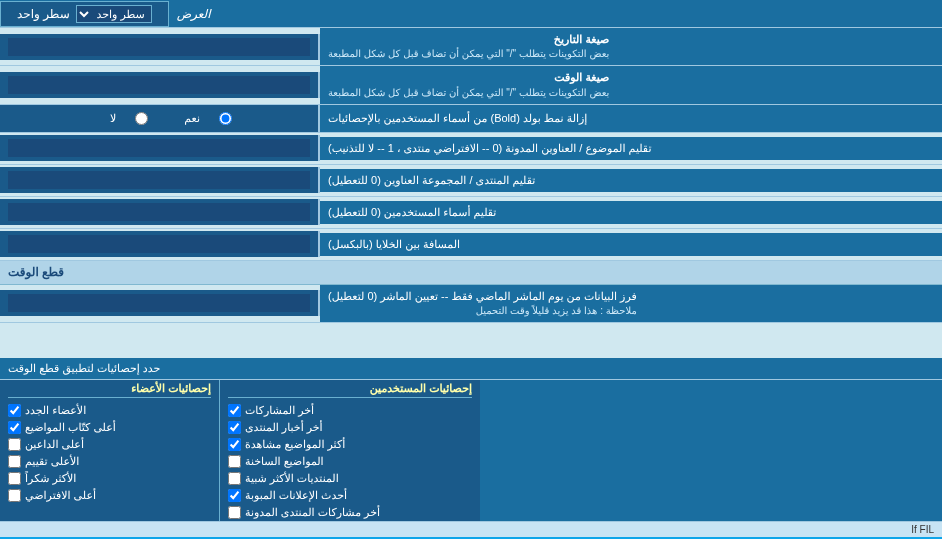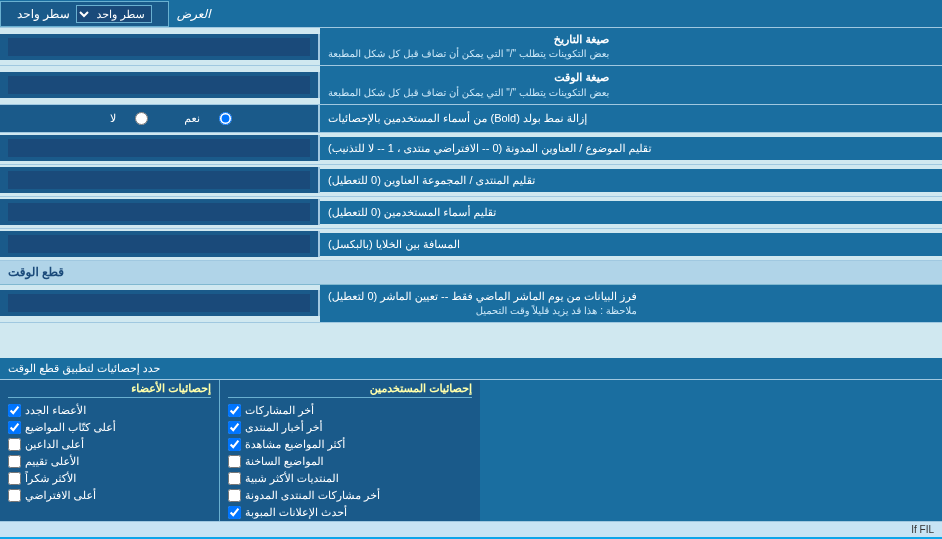--- a/index.html
+++ b/index.html
@@ -287,26 +287,26 @@
       </div>
       <div class="checkbox-item">
         <span>المواضيع الساخنة</span>
         <input type="checkbox" style="">
       </div>
       <div class="checkbox-item">
         <span>المنتديات الأكثر شبية</span>
         <input type="checkbox" style="">
       </div>
       <div class="checkbox-item">
+        <span>أحدث الإعلانات المبوبة</span>
+        <input type="checkbox" checked="" style="">
+      </div>
+      <div class="checkbox-item">
         <span>أخر مشاركات المنتدى المدونة</span>
         <input type="checkbox" style="">
-      </div>
-      <div class="checkbox-item">
-        <span>أحدث الإعلانات المبوبة</span>
-        <input type="checkbox" checked="" style="">
       </div>
     </div>
 
     <div class="checkbox-col" style="background:#1a5a8a; min-width:180px; max-width:220px; border-right:1px solid #6ab0d0;">
       <div class="checkbox-col-header">إحصائيات الأعضاء</div>
       <div class="checkbox-item">
         <span>الأعضاء الجدد</span>
         <input type="checkbox" checked="" style="">
       </div>
       <div class="checkbox-item">

